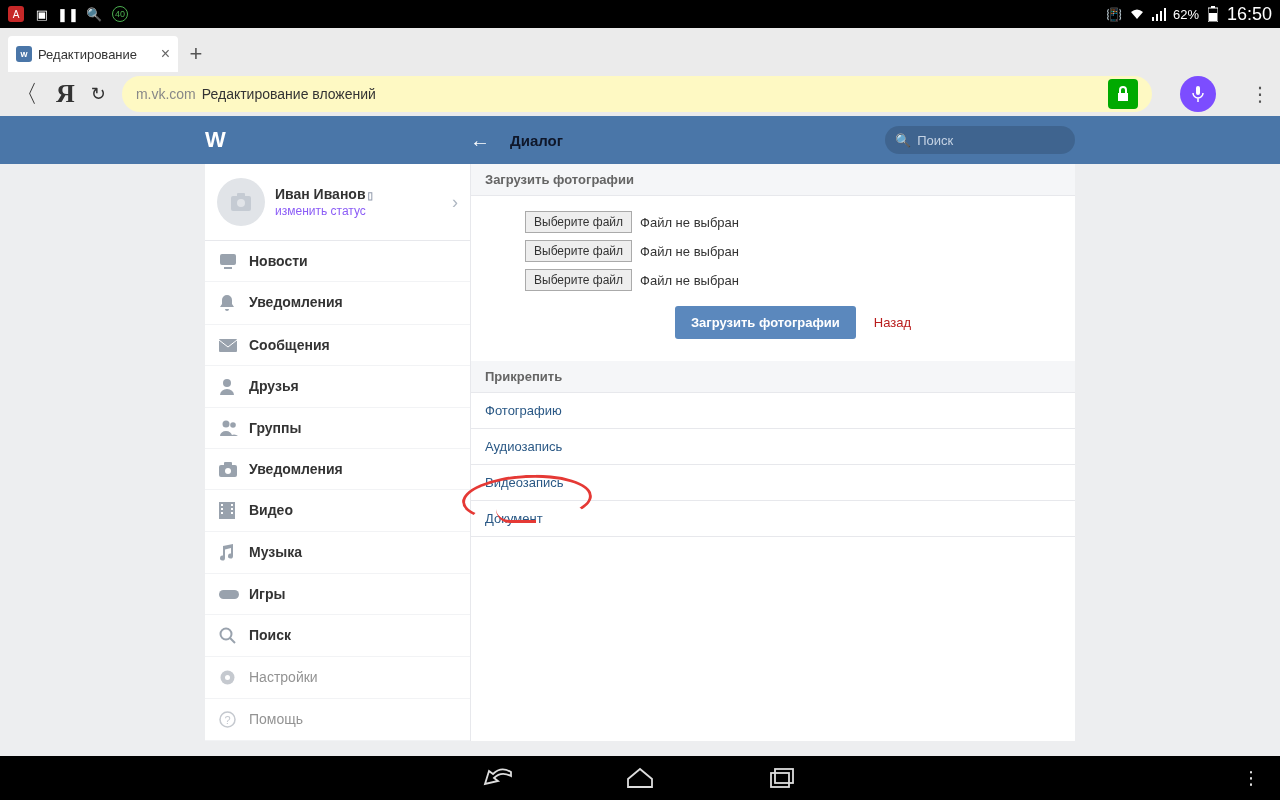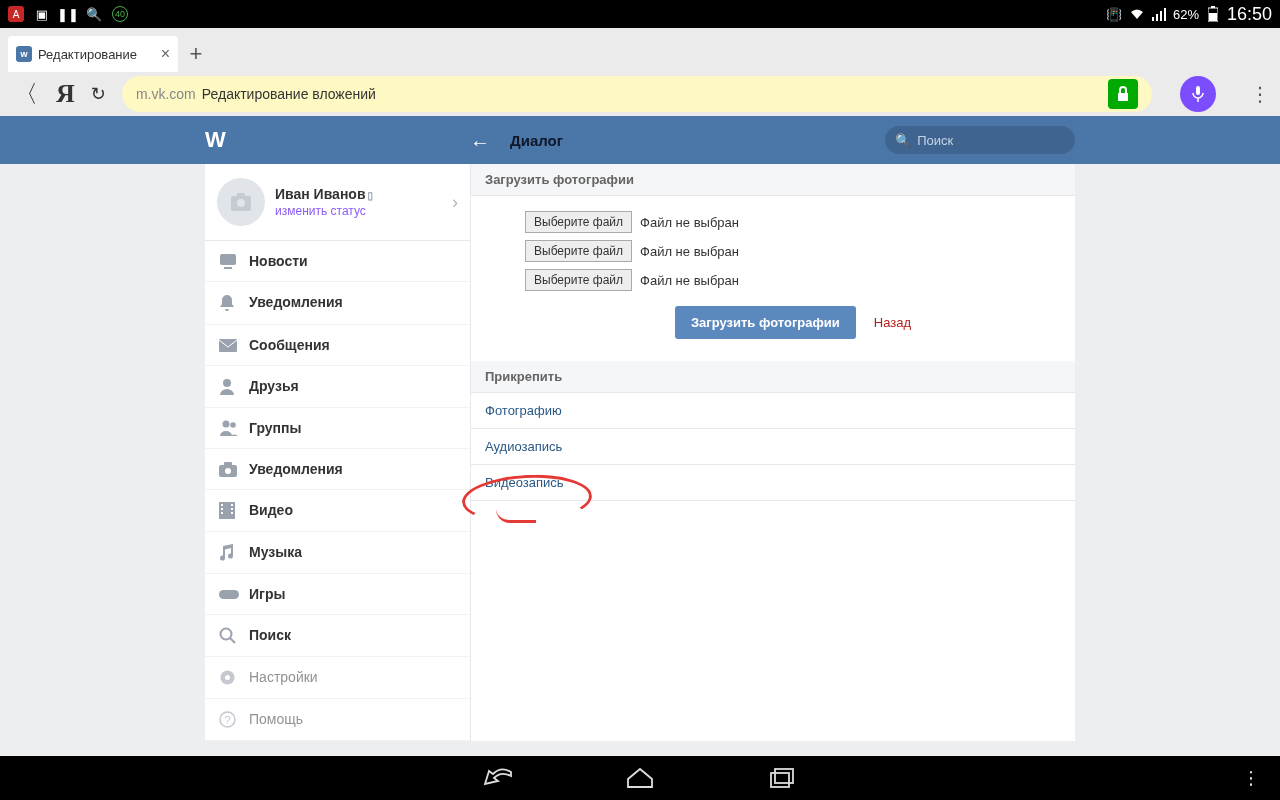--- a/index.html
+++ b/index.html
@@ -324,20 +324,21 @@
         <div class="submit-row">
           <button class="blue-btn">Загрузить фотографии</button>
           <a class="back-link">Назад</a>
         </div>
       </div>
       <div class="section-head">Прикрепить</div>
       <div class="attach-list">
         <a class="attach-item">Фотографию</a>
         <a class="attach-item">Аудиозапись</a>
         <a class="attach-item">Видеозапись</a>
+        <a class="attach-item">Документ</a>
       </div>
     </div>
   </div>
 </div>
 
 <div class="red-circle gap" style="left: 462px; top: 475px;"></div>
 <div class="red-tail" style="left: 496px; top: 509px;"></div>
 
 <div class="nav-bar">
   <span class="nbtn">

